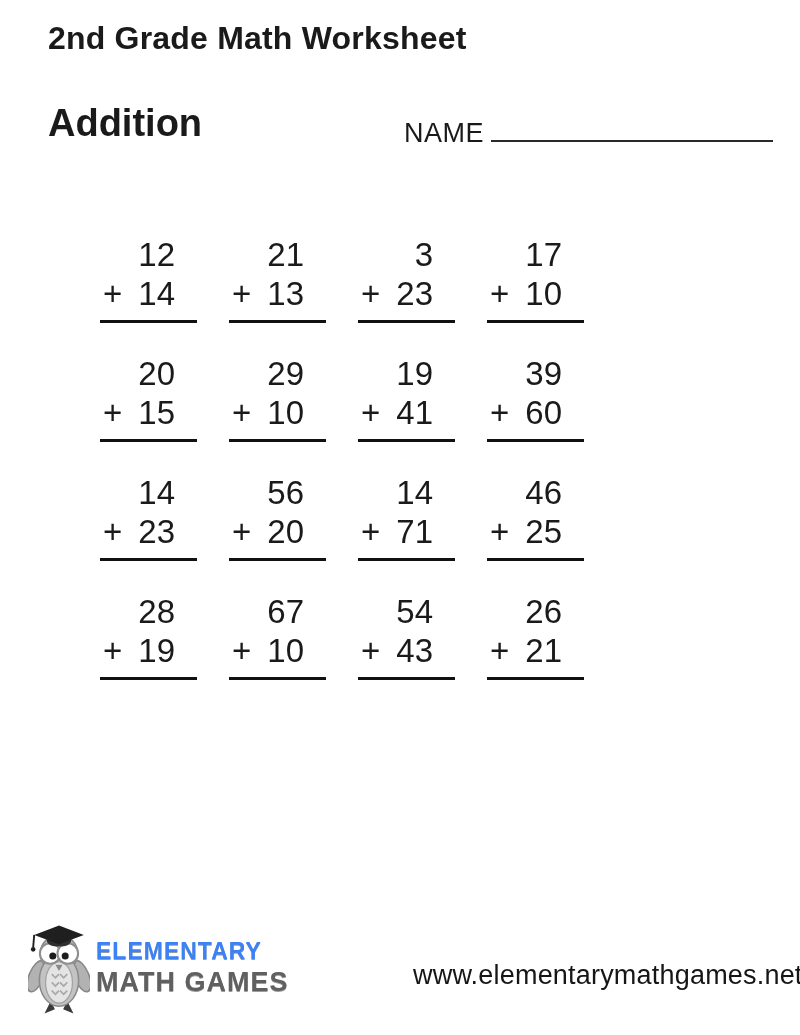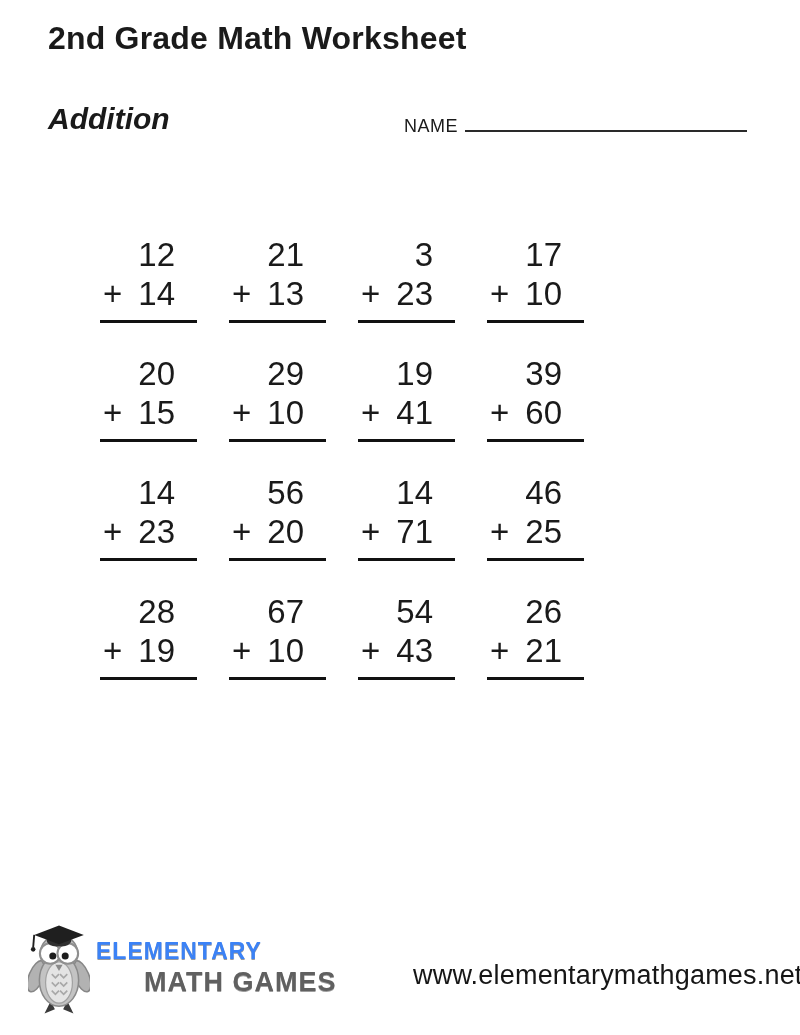--- a/index.html
+++ b/index.html
@@ -11,27 +11,26 @@
     color: #1a1a1a;
     overflow: hidden;
   }
 
   .page-title {
     position: absolute; left: 48px; top: 20px;
     font-size: 32px; letter-spacing: 0.2px;
   }
   .subtitle {
     position: absolute; left: 48px; top: 102px;
-    font-size: 30px;
-    font-style: italic;
+    font-size: 38px;
   }
   .name-block {
-    position: absolute; left: 404px; top: 108px;
+    position: absolute; left: 404px; top: 118px;
     display: flex; align-items: baseline;
-    font-size: 18px; letter-spacing: 0.5px;
+    font-size: 27px; letter-spacing: 0.5px;
   }
   .name-line {
     display: inline-block;
     width: 282px; height: 24px;
     border-bottom: 2px solid #2a2a2a;
     margin-left: 7px;
   }
 
   .problems {
     position: absolute; left: 100px; top: 236px;
@@ -65,21 +64,20 @@
   .logo-line1 {
     font-size: 23px; font-weight: bold; letter-spacing: 1px;
     color: #3b82f6;
     text-shadow: 0 1px 0 #9a9a9a;
   }
   .logo-line2 {
     font-size: 27px; font-weight: bold; letter-spacing: 1px;
     color: #606060;
     text-shadow: 0 1px 0 #9e9e9e;
     margin-top: 2px;
-    margin-left: 48px;
   }
   .website {
     position: absolute; left: 413px; top: 960px;
     font-size: 27px; letter-spacing: 0.2px;
     color: #161616;
   }
 </style>
 </head>
 <body>
 

